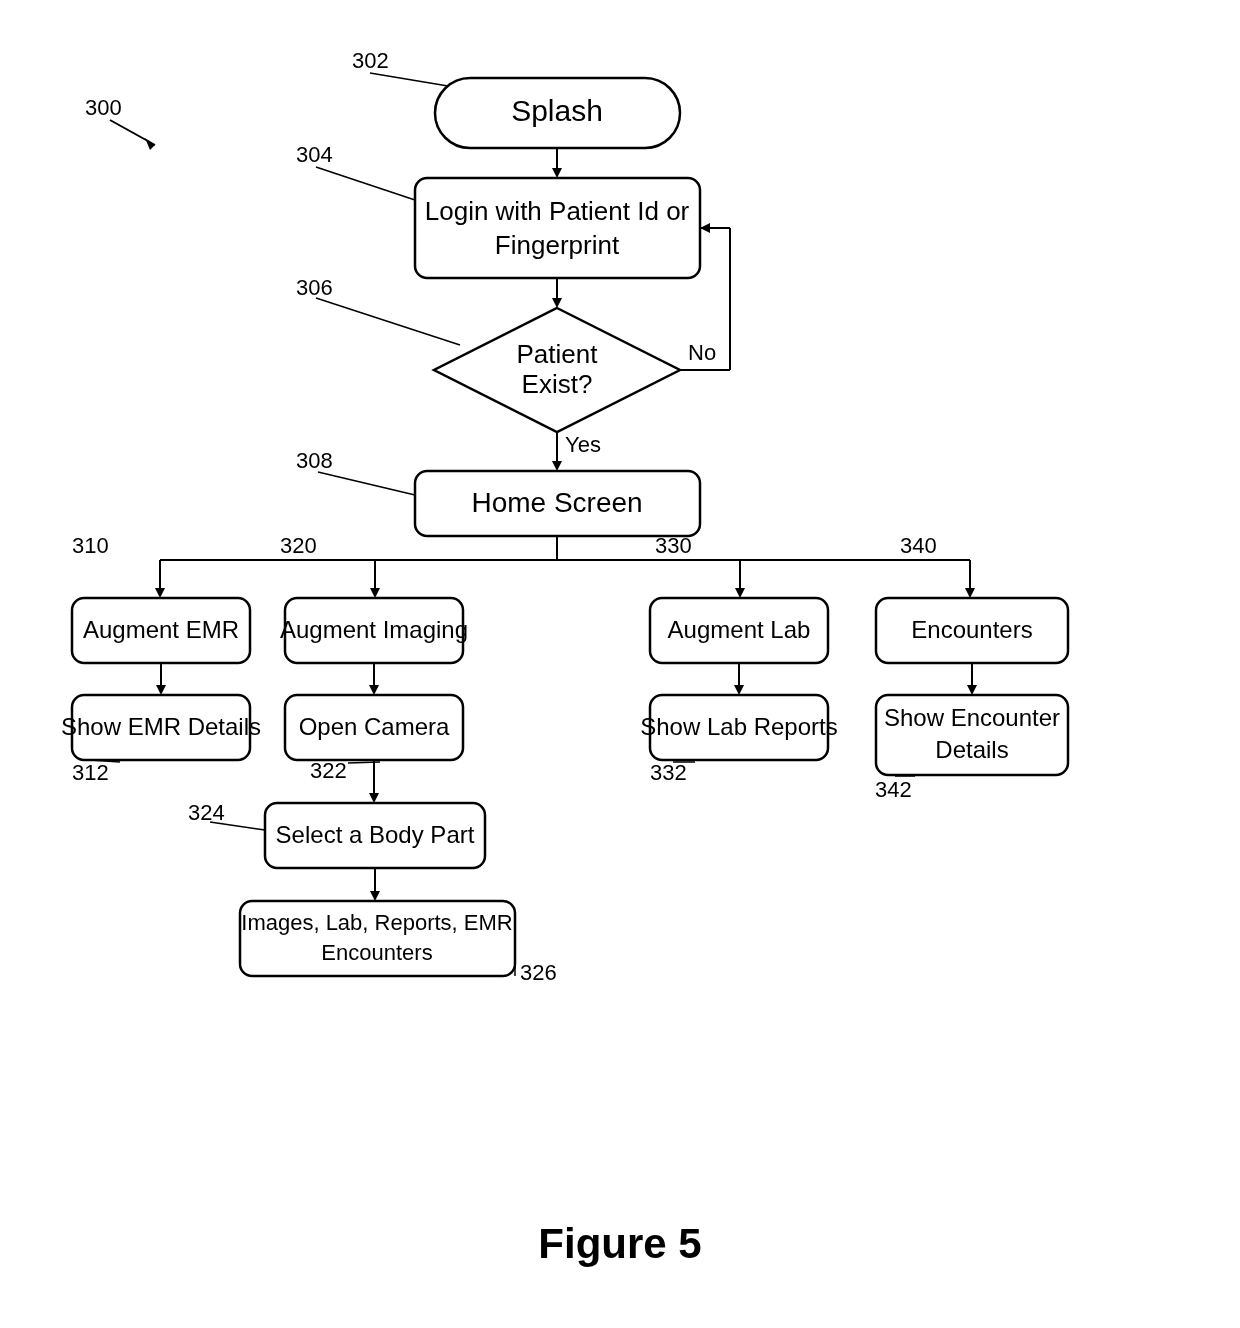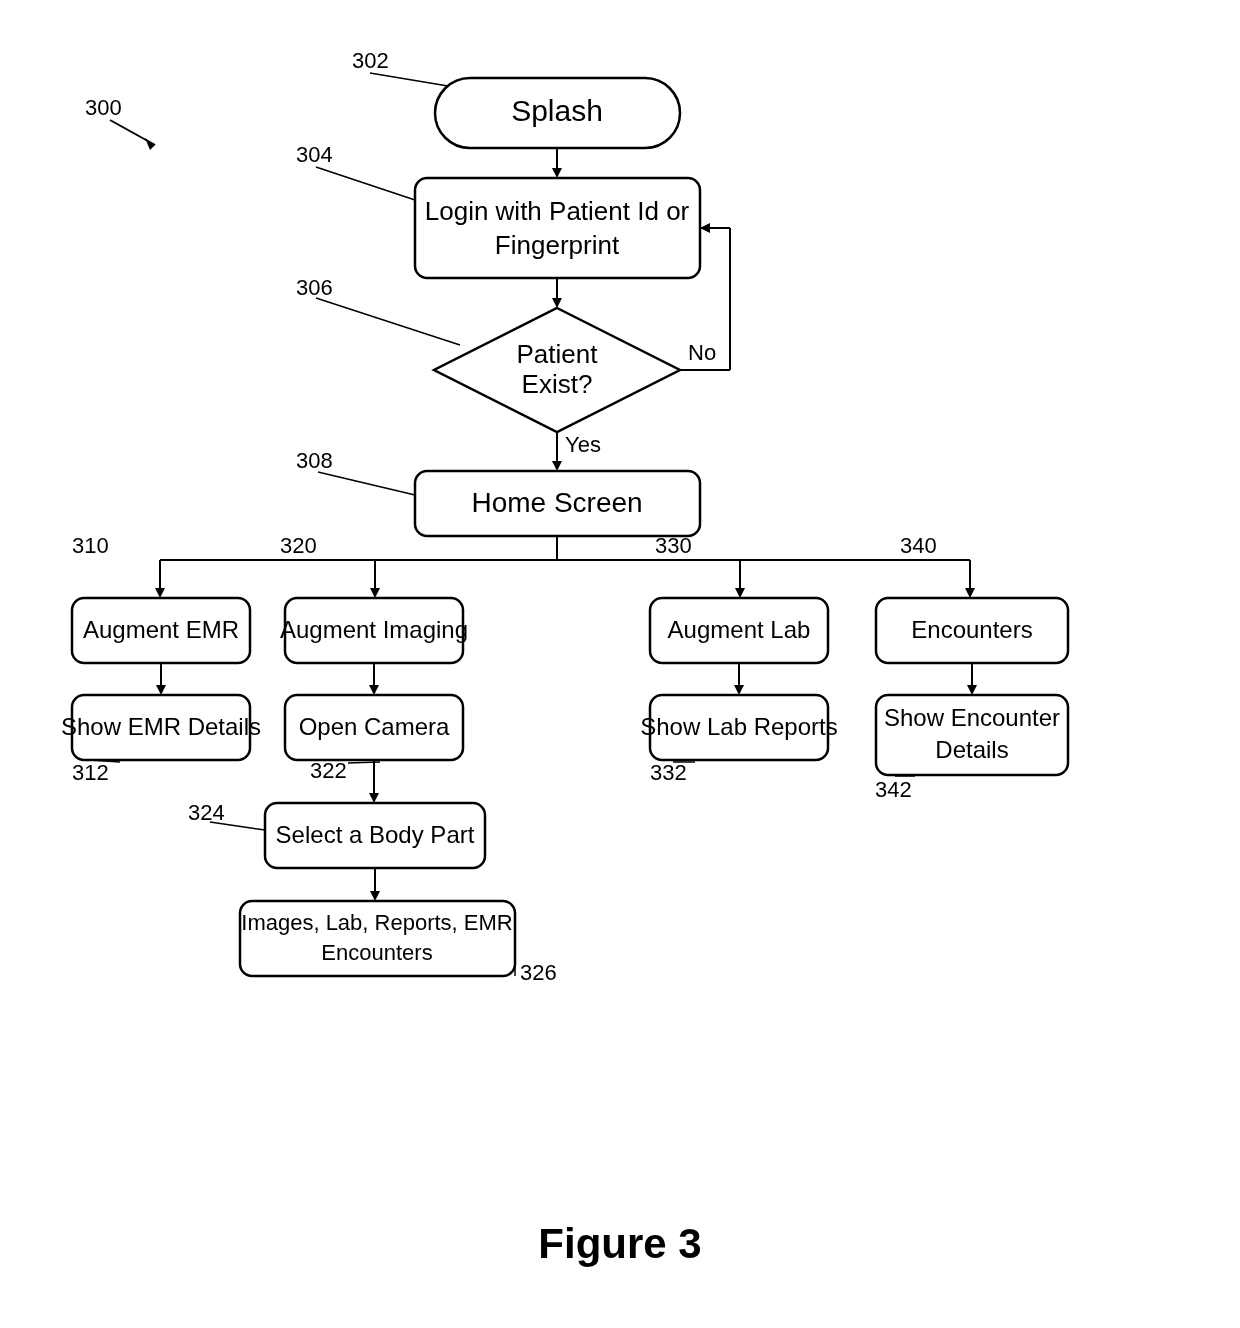--- a/index.html
+++ b/index.html
@@ -158,14 +158,14 @@
     <line x1="972" y1="663" x2="972" y2="692" stroke="#000" stroke-width="2"></line>
     <polygon points="972,695 967,685 977,685" fill="#000"></polygon>
     <rect x="876" y="695" width="192" height="80" rx="12" ry="12" fill="white" stroke="#000" stroke-width="2.5"></rect>
     <text x="972" y="726" font-size="24" text-anchor="middle" fill="#000">Show Encounter</text>
     <text x="972" y="758" font-size="24" text-anchor="middle" fill="#000">Details</text>
     <text x="875" y="797" font-size="22" fill="#000">342</text>
     <line x1="895" y1="776" x2="915" y2="776" stroke="#000" stroke-width="1.5"></line>
 
   </svg>
 
-  <div class="figure-label">Figure 3</div>
+  <div class="figure-label">Figure 5</div>
 </div>
 
 </body></html>

